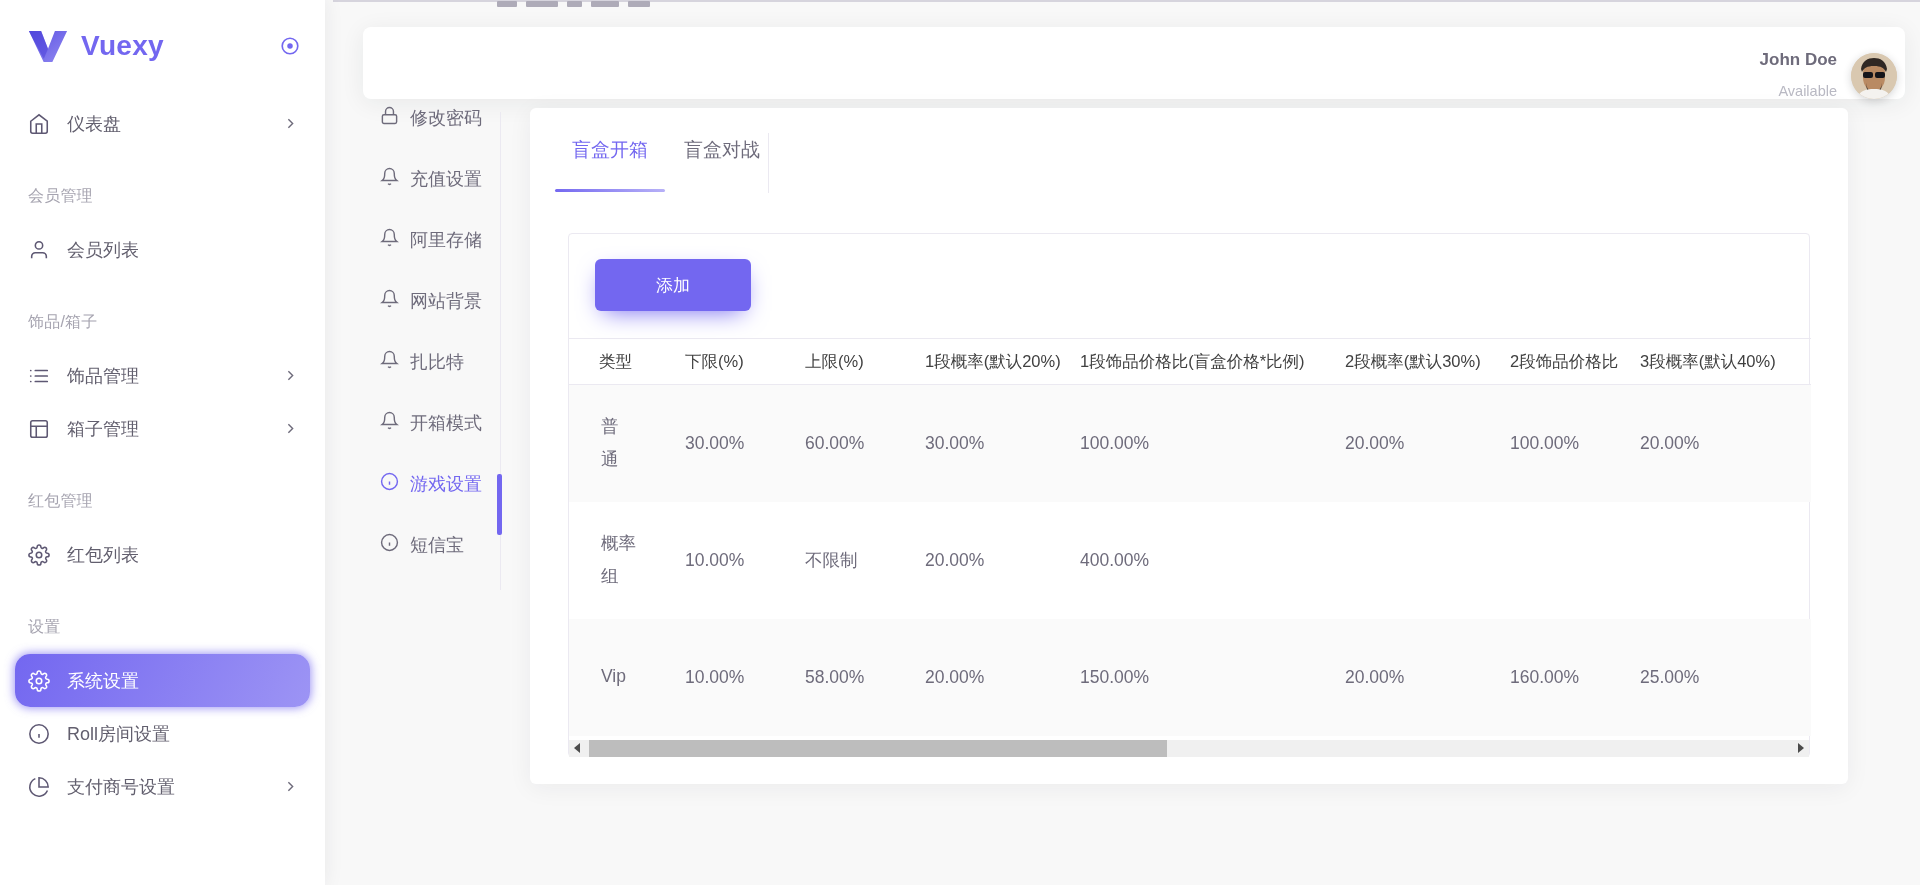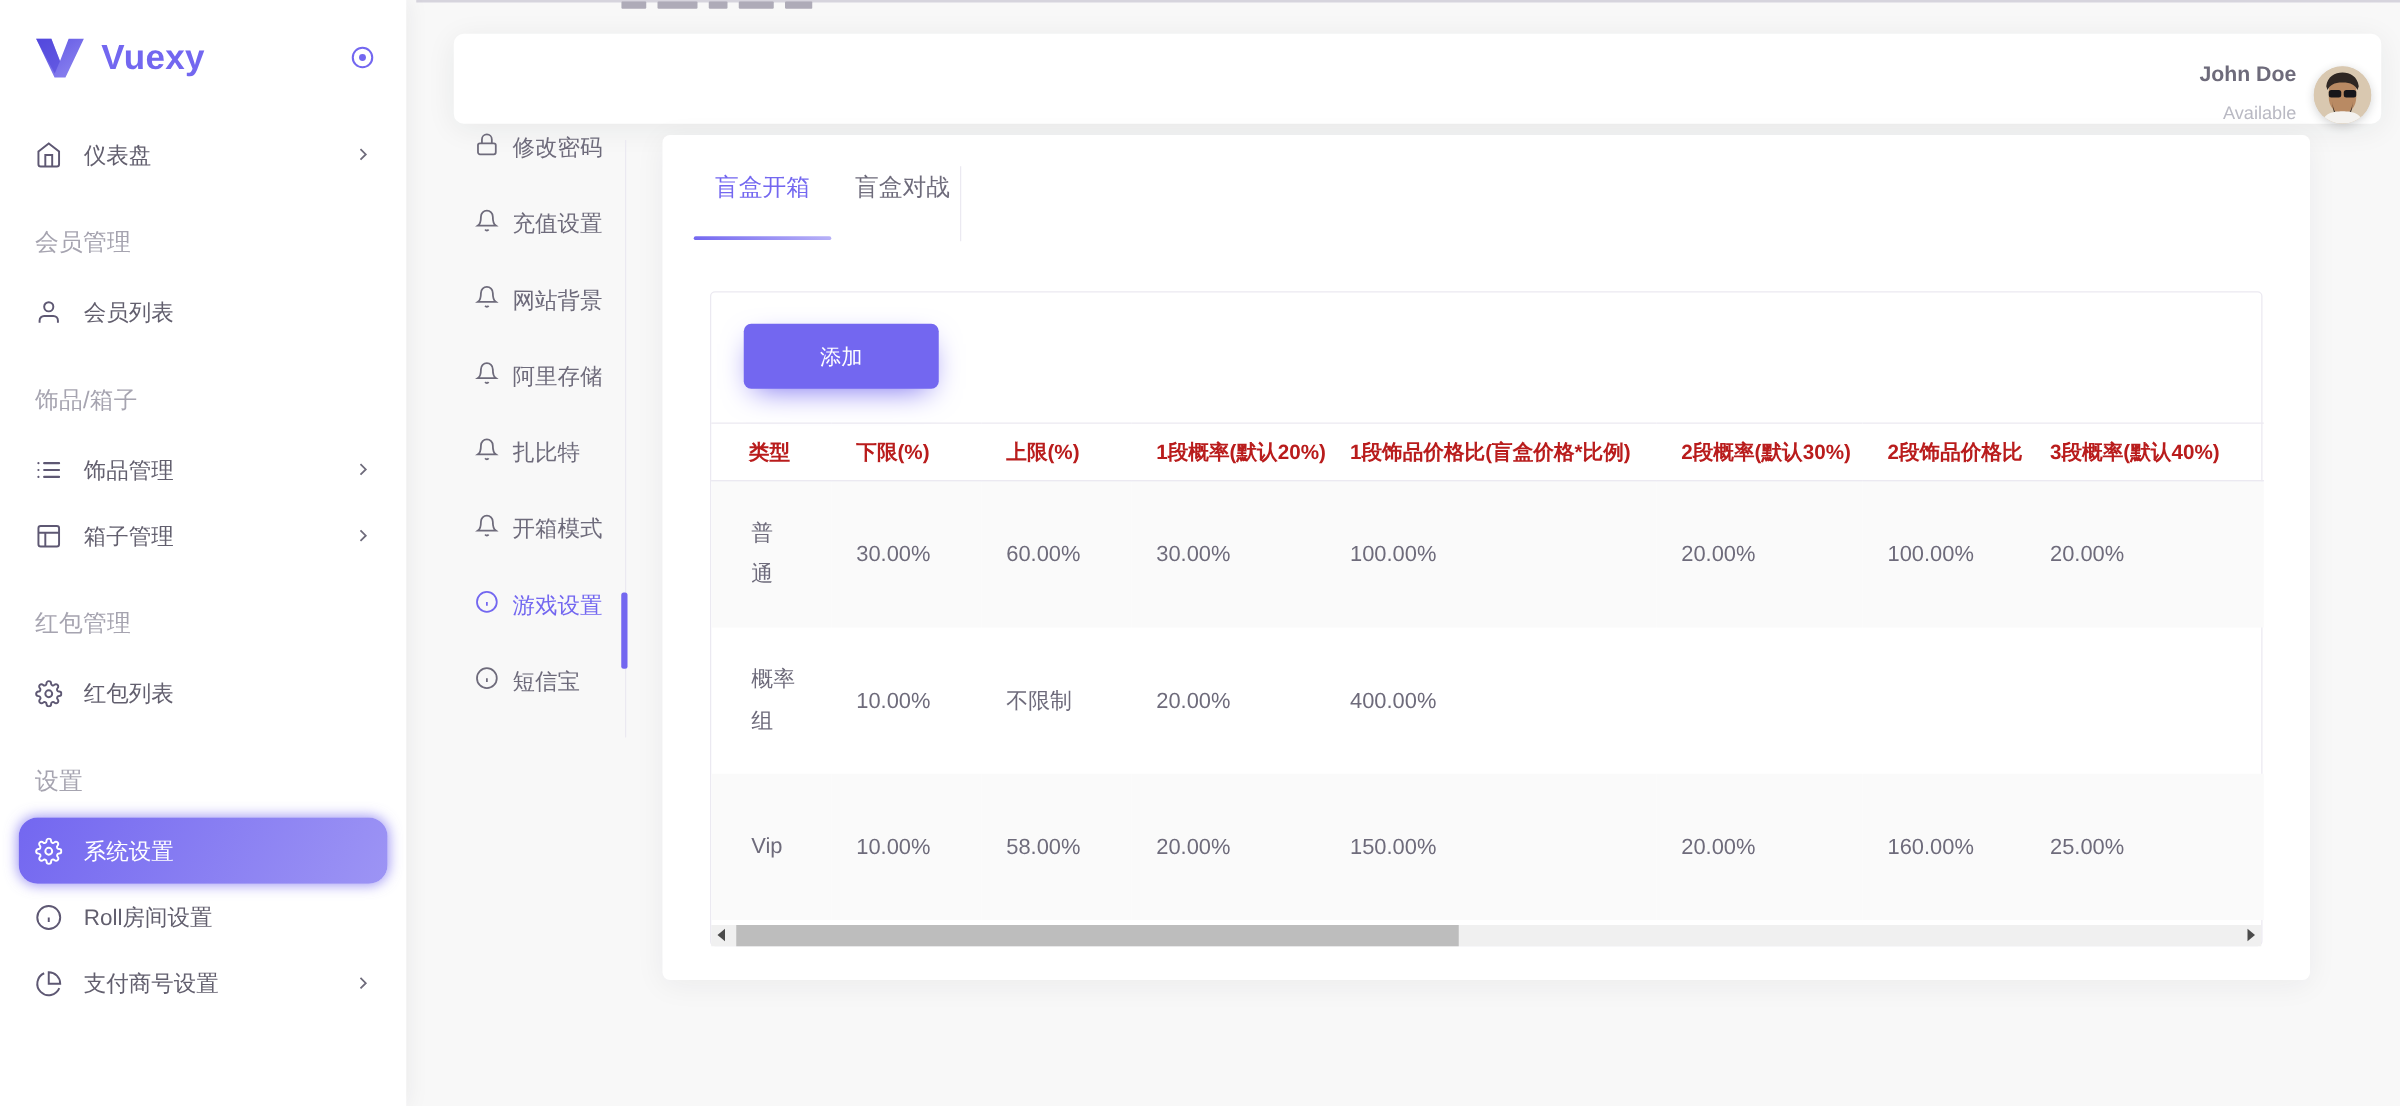--- a/index.html
+++ b/index.html
@@ -32,21 +32,21 @@
   .nav-item .nicon { color:#5e5873; flex:0 0 auto; display:flex; }
   .nav-item .chev { margin-left:auto; color:#6e6b7b; display:flex; }
   .nav-item.active {
     margin:0 15px; padding:0 11px 0 13px; border-radius:15px; color:#fff;
     background:linear-gradient(118deg,#7367f0,rgba(115,103,240,.7));
     box-shadow:0 0 10px 1px rgba(115,103,240,.7);
   }
   .nav-item.active .nicon { color:#fff; }
   .nav-section {
     height:73px; display:flex; align-items:flex-end; padding:0 28px 16px;
-    font-size:19px; color:#a6a4b0; letter-spacing:.2px;
+    font-size:16px; color:#a6a4b0; letter-spacing:.2px;
   }
 
   
   .topbar {
     position:absolute; left:363px; top:27px; width:1542px; height:72px;
     background:#fff; border-radius:8px; box-shadow:0 4px 24px rgba(34,41,47,.07);
     display:flex; align-items:flex-end; justify-content:flex-end; gap:14px; padding-right:8px;
   }
   .user-meta { text-align:right; }
   .user-name { font-size:17px; font-weight:bold; color:#6e6b7b; }
@@ -84,21 +84,21 @@
   .add-btn {
     width:156px; height:52px; background:#7367f0; color:#ffffff; border:none; border-radius:6px;
     font-size:17px; font-family:inherit; cursor:pointer; box-shadow:0 8px 25px -8px #7367f0;
   }
 
   table { width:100%; border-collapse:collapse; table-layout:fixed; }
   col.c1{width:96px} col.c2{width:120px} col.c3{width:120px} col.c4{width:155px}
   col.c5{width:265px} col.c6{width:165px} col.c7{width:130px} col.c8{width:191px}
   thead th {
     height:46px; border-top:1px solid #ebe9f1; border-bottom:1px solid #ebe9f1;
-    font-size:16.5px; font-weight:bold; color:#b91c1c; text-align:left;
+    font-size:16.5px; font-weight:normal; color:#404040; text-align:left;
     padding-left:20px; white-space:nowrap; overflow:visible;
   }
   thead th:first-child { padding-left:30px; }
   tbody td { height:117px; font-size:17.5px; color:#6e6b7b; padding-left:20px; }
   tbody td:first-child { padding-left:32px; white-space:pre-line; line-height:1.9; width:96px; }
   tbody tr:nth-child(odd) { background:#fafafa; }
 
   .hscroll { position:relative; height:17px; margin-top:4px; background:#f0f0f0; }
   .hthumb { position:absolute; left:20px; top:0; width:578px; height:17px; background:#bdbdbd; cursor:pointer; }
   .harr { position:absolute; top:0; width:14px; height:17px; display:flex; align-items:center; justify-content:center; cursor:pointer; }
@@ -316,29 +316,29 @@
         </svg>
       </span>
     <span>充值设置</span>
   </a>
   <a class="smenu-item">
     <span class="sicon">
         <svg width="19" height="19" viewBox="0 0 24 24" fill="none" stroke="currentColor" stroke-width="1.8">
           <use href="#i-bell"></use>
         </svg>
       </span>
+    <span>阿里存储</span>
+  </a>
+  <a class="smenu-item">
+    <span class="sicon">
+        <svg width="19" height="19" viewBox="0 0 24 24" fill="none" stroke="currentColor" stroke-width="1.8">
+          <use href="#i-bell"></use>
+        </svg>
+      </span>
     <span>网站背景</span>
-  </a>
-  <a class="smenu-item">
-    <span class="sicon">
-        <svg width="19" height="19" viewBox="0 0 24 24" fill="none" stroke="currentColor" stroke-width="1.8">
-          <use href="#i-bell"></use>
-        </svg>
-      </span>
-    <span>阿里存储</span>
   </a>
   <a class="smenu-item">
     <span class="sicon">
         <svg width="19" height="19" viewBox="0 0 24 24" fill="none" stroke="currentColor" stroke-width="1.8">
           <use href="#i-bell"></use>
         </svg>
       </span>
     <span>扎比特</span>
   </a>
   <a class="smenu-item">

